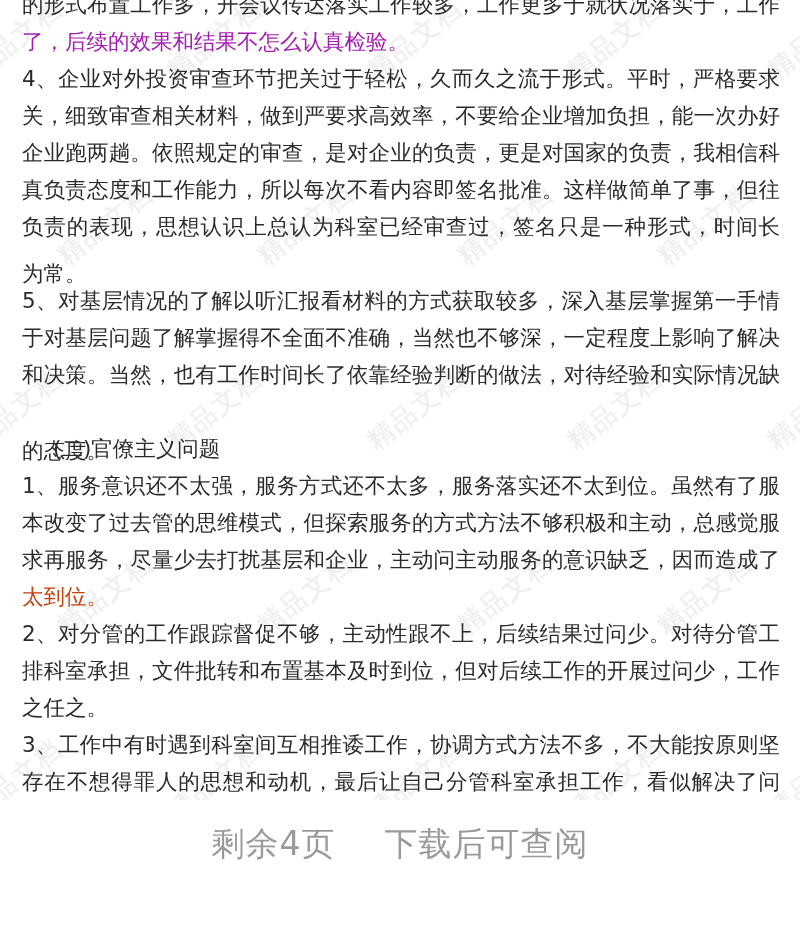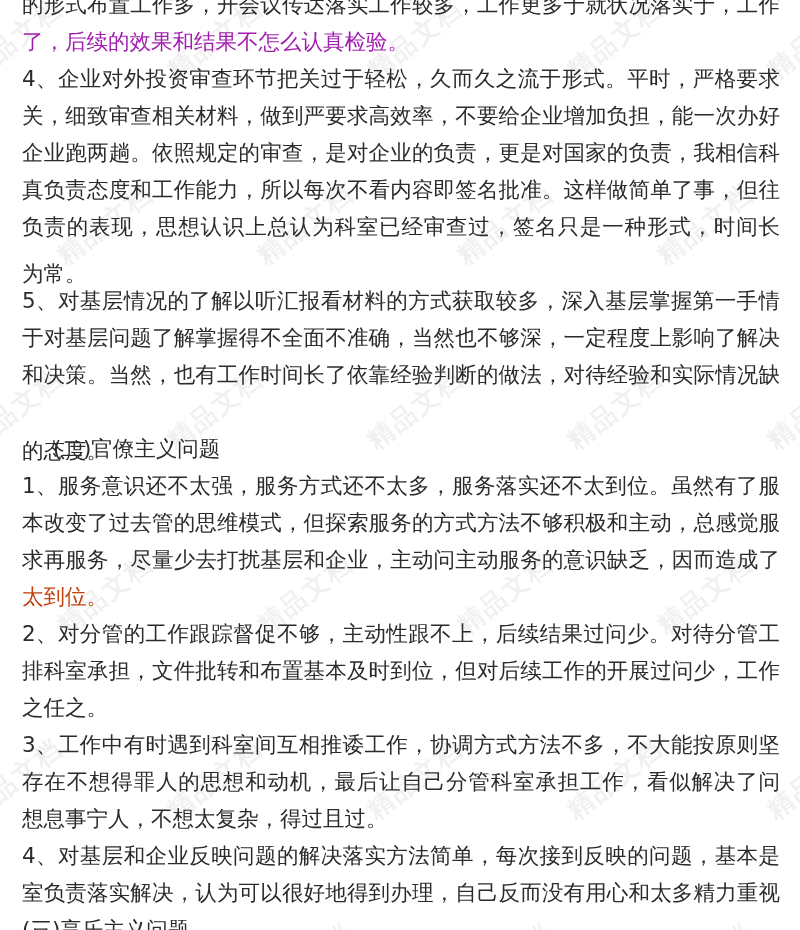--- a/index.html
+++ b/index.html
@@ -167,14 +167,21 @@
       <div class="line just" style="top: 652px; color: rgb(43, 43, 43);">排科室承担，文件批转和布置基本及时到位，但对后续工作的开展过问少，工作效果也就放</div>
       <div class="line short" style="top: 689px; color: rgb(43, 43, 43);">之任之。</div>
       <div class="line just" style="top: 726px; color: rgb(43, 43, 43);">3、工作中有时遇到科室间互相推诿工作，协调方式方法不多，不大能按原则坚持责任到位，</div>
       <div class="line just" style="top: 763px; color: rgb(43, 43, 43);">存在不想得罪人的思想和动机，最后让自己分管科室承担工作，看似解决了问题，其实还是</div>
       <div class="line short" style="top: 800px; color: rgb(43, 43, 43);">想息事宁人，不想太复杂，得过且过。</div>
       <div class="line just" style="top: 837px; color: rgb(43, 43, 43);">4、对基层和企业反映问题的解决落实方法简单，每次接到反映的问题，基本是交待分管科</div>
       <div class="line just" style="top: 874px; color: rgb(43, 43, 43);">室负责落实解决，认为可以很好地得到办理，自己反而没有用心和太多精力重视解决落实。</div>
       <div class="line short" style="top: 911px; color: rgb(43, 43, 43);">(三)享乐主义问题</div>
     </div>
 
+  <div id="footer-overlay">
+    <div id="footer-prompt" style="color: rgb(154, 154, 154);">
+      <span>剩余4页</span>
+      <span class="gap"></span>
+      <span>下载后可查阅</span>
+    </div>
+  </div>
 
 </div>
 
 </body></html>

